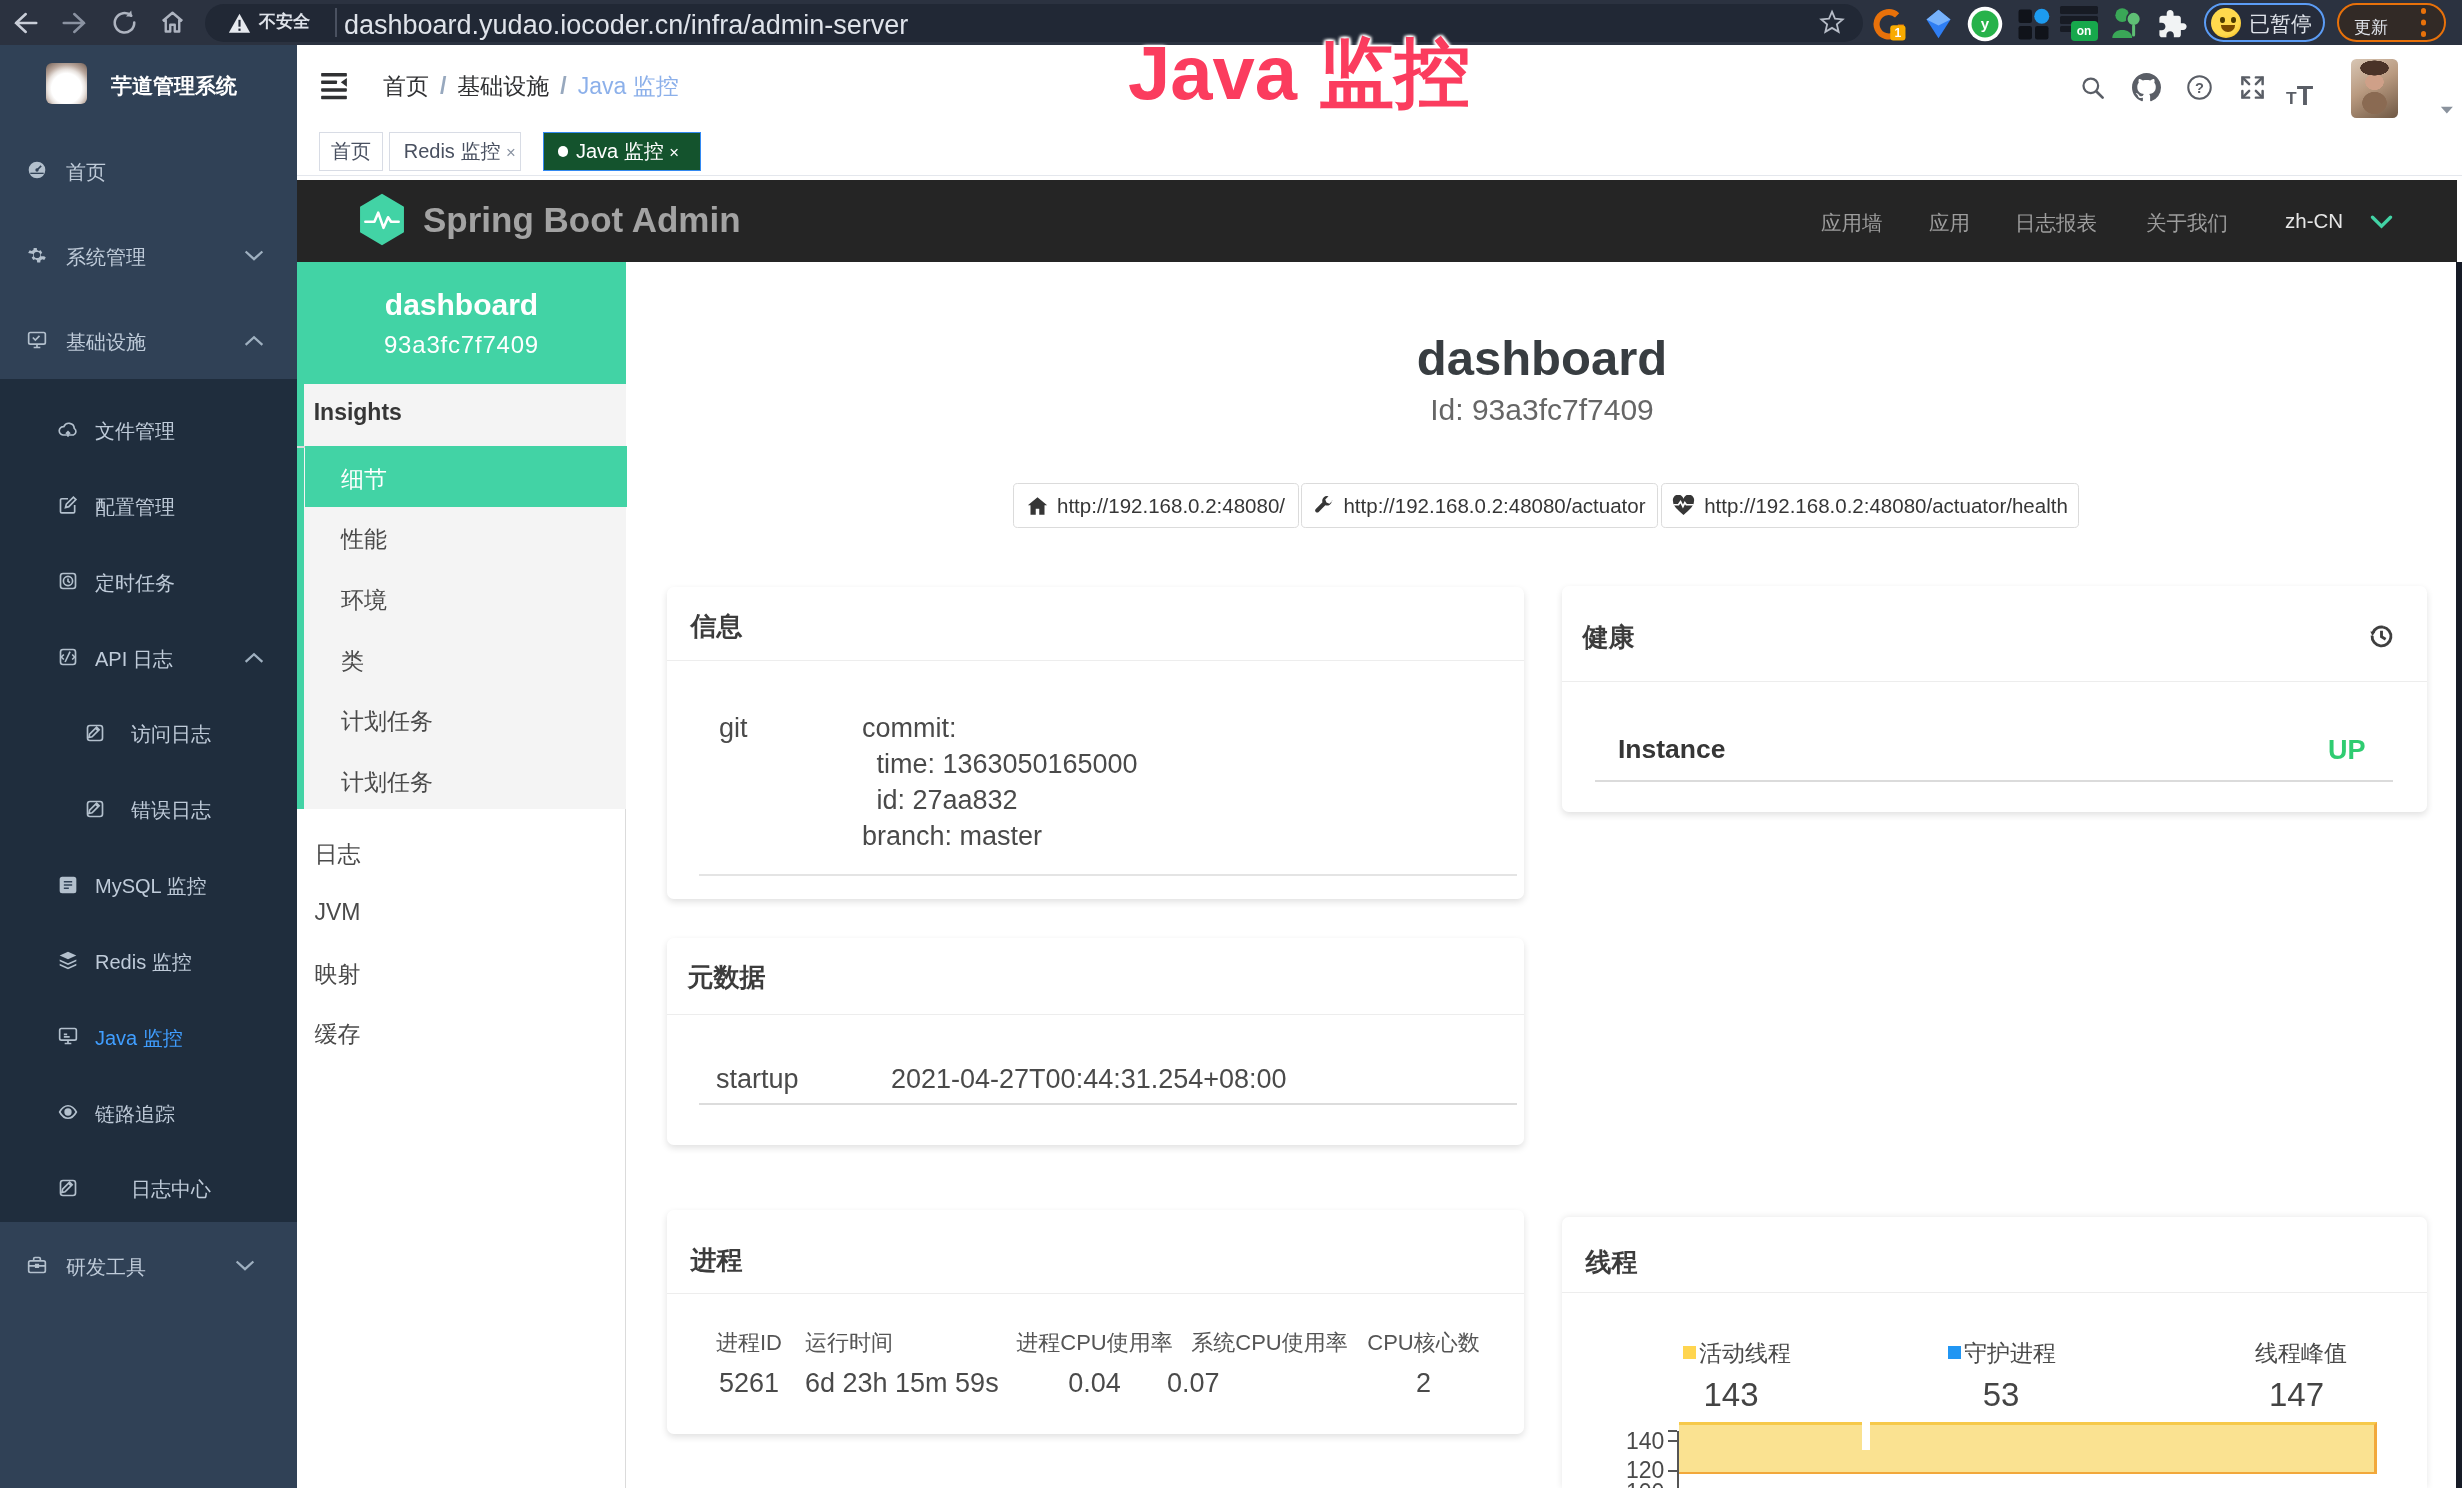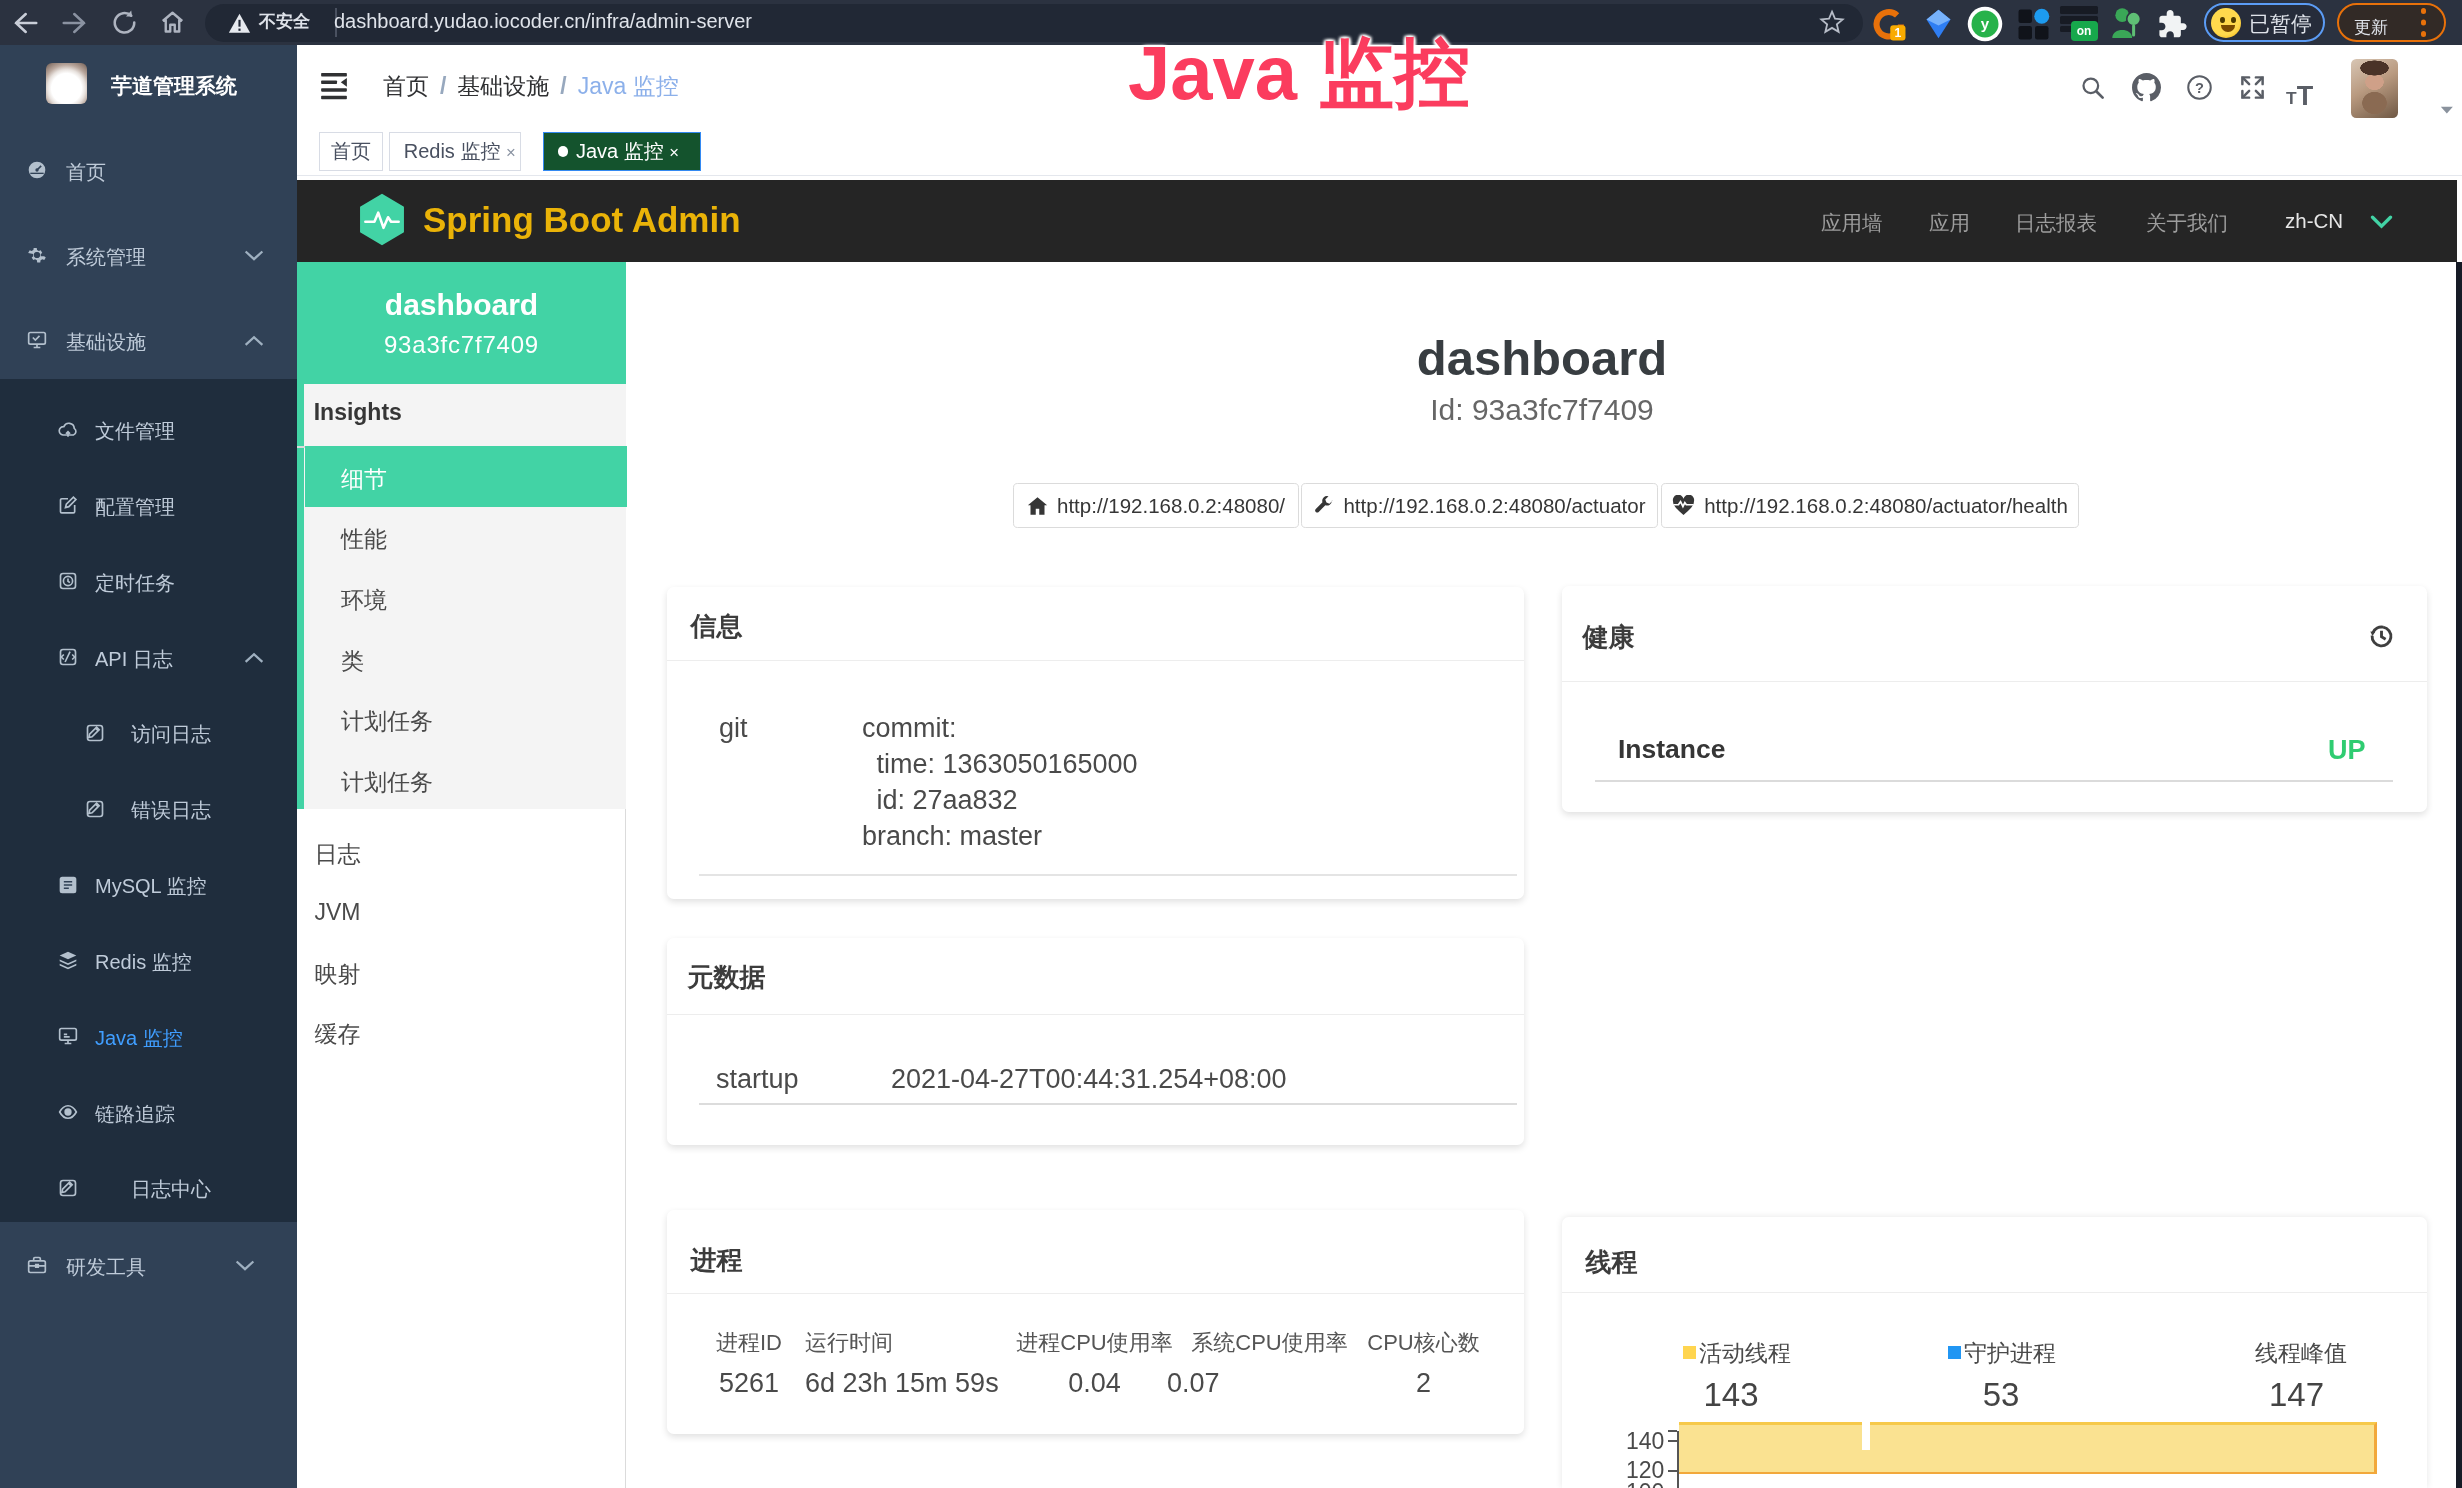--- a/index.html
+++ b/index.html
@@ -63,21 +63,21 @@
     </svg>
 
   <div class="abs" id="urlpill"></div>
   <svg class="abs" style="left:228px;top:13px" width="23" height="20.5" viewBox="0 0 30 27">
       <path d="M15 1 L29 26 H1 Z" fill="#e6e9ee"></path>
       <rect x="13.6" y="9" width="2.8" height="9" fill="#212835"></rect>
       <rect x="13.6" y="20.5" width="2.8" height="3" fill="#212835"></rect>
     </svg>
   <div class="abs chrometxt" style="left:259px;top:10px;font-weight:bold">不安全</div>
   <div class="abs" style="left:335px;top:7.6px;width:1.5px;height:29px;background:#4a5160"></div>
-  <div class="abs chrometxt" style="left:334px;top:10px;font-size:20px">dashboard.yudao.iocoder.cn/infra/admin-server</div>
+  <div class="abs chrometxt" style="left:344px;top:10px;font-size:27px">dashboard.yudao.iocoder.cn/infra/admin-server</div>
 
   <svg class="abs" style="left:1819px;top:9px" width="26" height="26" viewBox="0 0 24 24">
       <path d="M12 2.5 L14.8 9 L21.8 9.6 L16.5 14.2 L18.1 21 L12 17.4 L5.9 21 L7.5 14.2 L2.2 9.6 L9.2 9 Z" fill="none" stroke="#b6bcc7" stroke-width="1.7"></path>
     </svg>
 
   <svg class="abs" style="left:1872px;top:6.8px" width="35" height="35" viewBox="0 0 46 46">
     <path d="M38 23 A16 16 0 1 1 33 11" stroke="#e8710a" stroke-width="8" fill="none"></path>
     <rect x="24" y="24" width="20" height="20" rx="4" fill="#f9ab00"></rect>
       <text x="34" y="40" font-size="16" font-weight="bold" fill="#fff" text-anchor="middle">1</text>
   </svg>
@@ -277,21 +277,21 @@
 <div class="abs" id="tabsrow">
   <div class="tab" style="left:22px;width:64px;text-align:center;padding:0">首页</div>
   <div class="tab" style="left:92px;width:132px">Redis 监控 <span style="color:#8a93a2;font-size:16.7px">×</span></div>
   <div class="tab active" style="left:246px;width:158px"><span style="display:inline-block;width:10.6px;height:10.6px;border-radius:50%;background:#fff;margin-right:7.6px;vertical-align:1.5px"></span>Java 监控 <span style="font-size:16.7px">×</span></div>
 </div>
 <div class="abs" id="sbahead">
   <svg class="abs" style="left:59px;top:13px" width="52" height="53" viewBox="0 0 68 70">
     <polygon points="34,1 63,18 63,52 34,69 5,52 5,18" fill="#42d3a5"></polygon>
     <path d="M12 38 h12 l5 -12 l7 20 l6 -14 l4 6 h10" stroke="#fff" stroke-width="3.4" fill="none" stroke-linecap="round" stroke-linejoin="round"></path>
   </svg>
-  <div class="abs" style="left:126px;top:20px;font-size:35px;font-weight:bold;color:#eab308">Spring Boot Admin</div>
+  <div class="abs" style="left:126px;top:20px;font-size:35px;font-weight:bold;color:#a3a3a3">Spring Boot Admin</div>
   <div class="abs links" style="left:1524px;top:29px">应用墙</div>
   <div class="abs links" style="left:1632px;top:29px">应用</div>
   <div class="abs links" style="left:1718px;top:29px">日志报表</div>
   <div class="abs links" style="left:1849px;top:29px">关于我们</div>
   <div class="abs" style="left:1988px;top:29px;font-size:20.5px;color:#e6e6e6">zh-CN</div>
   <svg class="abs" style="left:2073px;top:35px" width="23" height="15" viewBox="0 0 30 20">
       <path d="M3 3 L15 15 L27 3" stroke="#42d3a5" stroke-width="4.4" fill="none" stroke-linecap="round"></path>
     </svg>
 </div>
 <div class="abs" id="sbaside">

